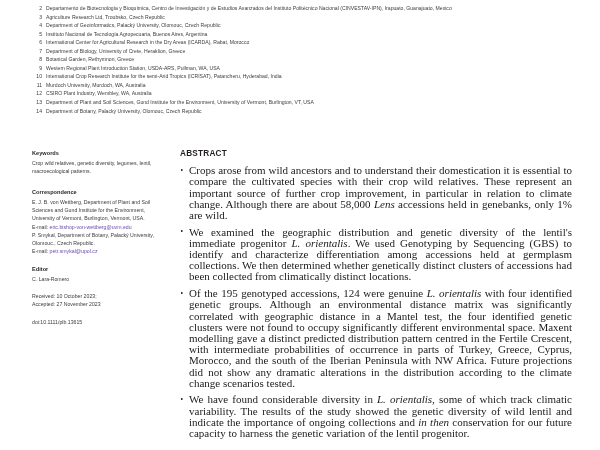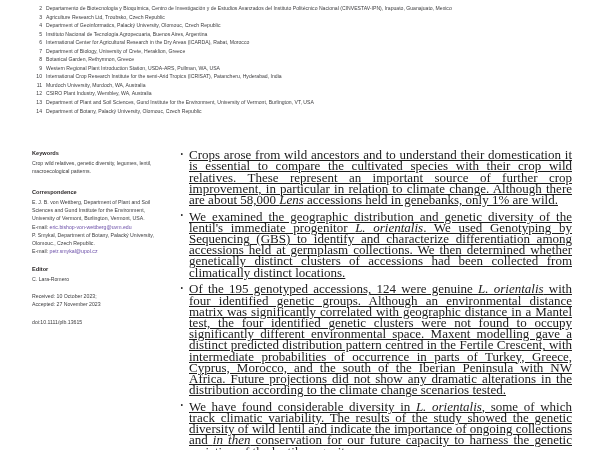--- a/index.html
+++ b/index.html
@@ -100,27 +100,26 @@
     margin: 0 0 7px 0;
   }
   .abs-list {
     margin: 0;
     padding: 0;
     list-style: none;
   }
   .abs-item {
     position: relative;
     font-family: "Liberation Serif", serif;
-    font-size: 13px;
+    font-size: 11px;
     line-height: 11.2px;
     text-align: justify;
     color: #1b1b1b;
     padding-left: 9px;
     margin-bottom: 5.5px;
-    text-decoration: underline;
   }
   .abs-item::before {
     content: "\2022";
     position: absolute;
     left: 0.5px;
     top: -0.5px;
     font-size: 7.4px;
     line-height: 11.2px;
     color: #1b1b1b;
   }
@@ -215,20 +214,21 @@
         <div class="side-text">Accepted: 27 November 2023</div>
       </div>
 
       <div class="side-block">
         <div class="side-text">doi:10.1111/plb.13615</div>
       </div>
 
     </div>
 
     <div class="col-right">
+      <div class="abs-head">ABSTRACT</div>
       <ul class="abs-list">
         <li class="abs-item">Crops arose from wild ancestors and to understand their domestication it is essential to compare the cultivated species with their crop wild relatives. These represent an important source of further crop improvement, in particular in relation to climate change. Although there are about 58,000 <i>Lens</i> accessions held in genebanks, only 1% are wild.</li>
         <li class="abs-item">We examined the geographic distribution and genetic diversity of the lentil's immediate progenitor <i>L. orientalis</i>. We used Genotyping by Sequencing (GBS) to identify and characterize differentiation among accessions held at germplasm collections. We then determined whether genetically distinct clusters of accessions had been collected from climatically distinct locations.</li>
         <li class="abs-item">Of the 195 genotyped accessions, 124 were genuine <i>L. orientalis</i> with four identified genetic groups. Although an environmental distance matrix was significantly correlated with geographic distance in a Mantel test, the four identified genetic clusters were not found to occupy significantly different environmental space. Maxent modelling gave a distinct predicted distribution pattern centred in the Fertile Crescent, with intermediate probabilities of occurrence in parts of Turkey, Greece, Cyprus, Morocco, and the south of the Iberian Peninsula with NW Africa. Future projections did not show any dramatic alterations in the distribution according to the climate change scenarios tested.</li>
         <li class="abs-item">We have found considerable diversity in <i>L. orientalis</i>, some of which track climatic variability. The results of the study showed the genetic diversity of wild lentil and indicate the importance of ongoing collections and <i>in then</i> conservation for our future capacity to harness the genetic variation of the lentil progenitor.</li>
       </ul>
     </div>
 
   </div>
 </div>

